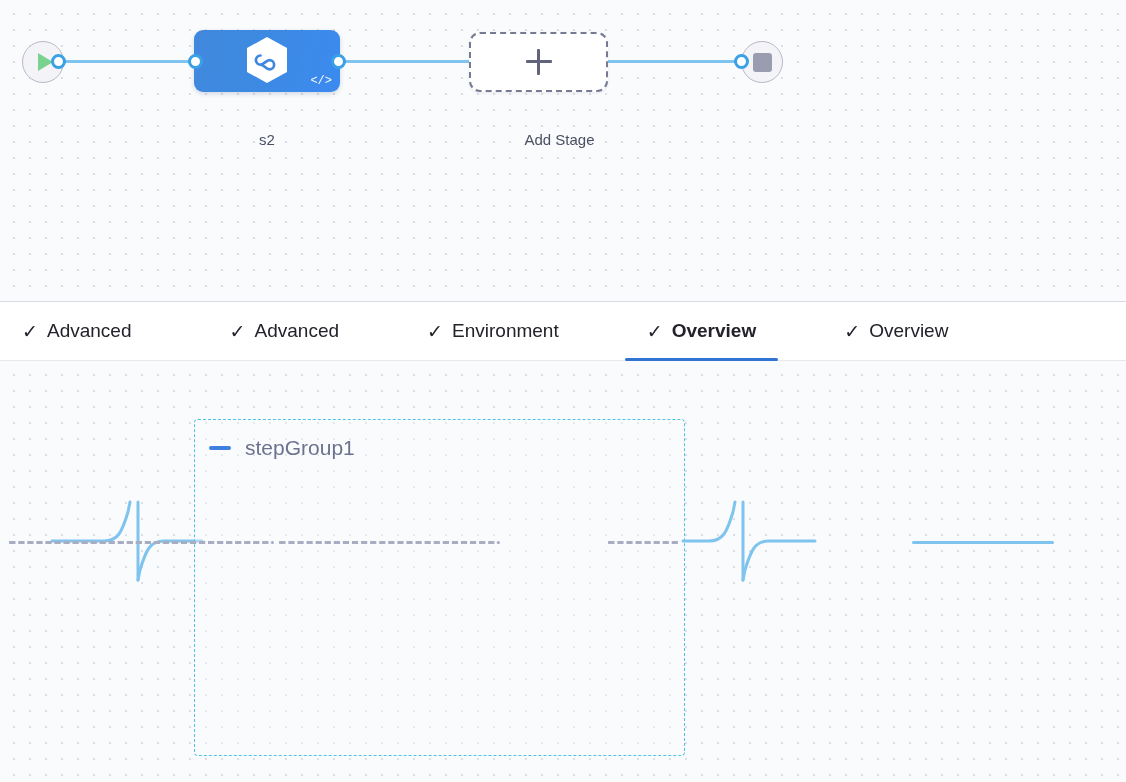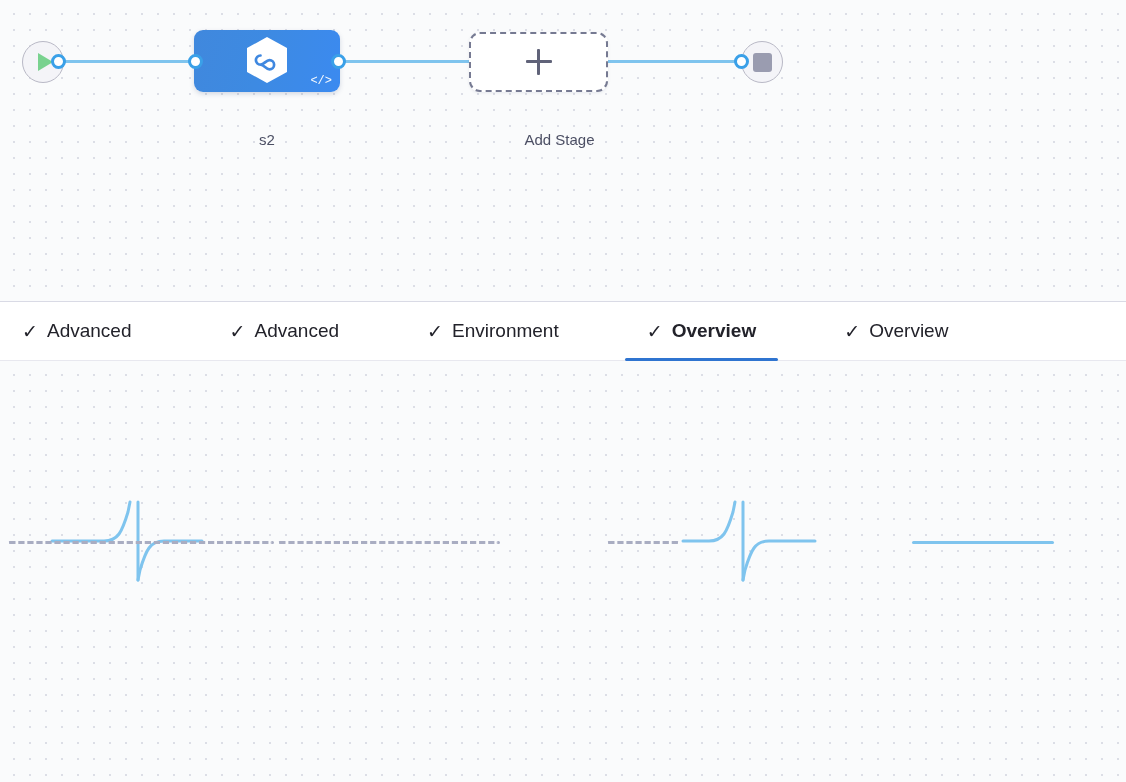--- a/index.html
+++ b/index.html
@@ -187,20 +187,26 @@
   </div>
 
   <div class="canvas" id="canvas-bottom">
 
     <svg width="200" height="110" viewBox="0 0 200 110" style="position:absolute;left:52px;top:125px;">
       <path d="M0 55 H52 C66 55 70 46 76 26 L78 16" fill="none" stroke="#7fc4ee" stroke-width="3" stroke-linecap="round"></path>
       <path d="M86 16 L86 94" fill="none" stroke="#7fc4ee" stroke-width="3" stroke-linecap="round"></path>
       <path d="M86 94 L88 84 C94 64 98 55 112 55 H150" fill="none" stroke="#7fc4ee" stroke-width="3" stroke-linecap="round"></path>
     </svg>
 
+    <div class="stepgroup" style="left:194px;top:58px;width:491px;height:337px;">
+      <div class="sg-header">
+        <span class="sg-minus"></span>
+        <span class="sg-title">stepGroup1</span>
+      </div>
+    </div>
 
     <div class="line dash" style="left:8px;top:180px;width:266px;"></div>
     <div class="line dash" style="left:278px;top:180px;width:222px;"></div>
     <div class="line dash" style="left:607px;top:180px;width:72px;"></div>
 
     <svg width="160" height="110" viewBox="0 0 160 110" style="position:absolute;left:683px;top:125px;">
       <path d="M0 55 H26 C40 55 44 46 50 26 L52 16" fill="none" stroke="#7fc4ee" stroke-width="3" stroke-linecap="round"></path>
       <path d="M60 16 L60 94" fill="none" stroke="#7fc4ee" stroke-width="3" stroke-linecap="round"></path>
       <path d="M60 94 L62 84 C68 64 72 55 86 55 H132" fill="none" stroke="#7fc4ee" stroke-width="3" stroke-linecap="round"></path>
     </svg>

